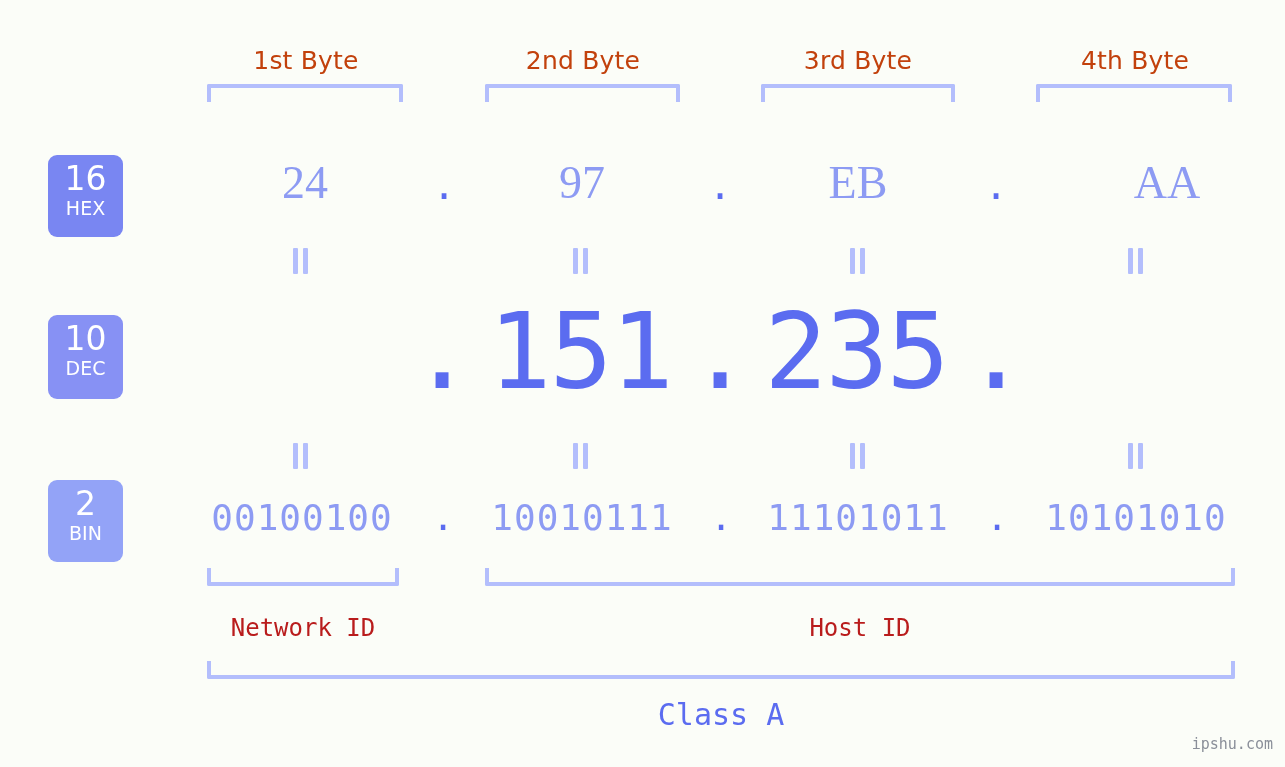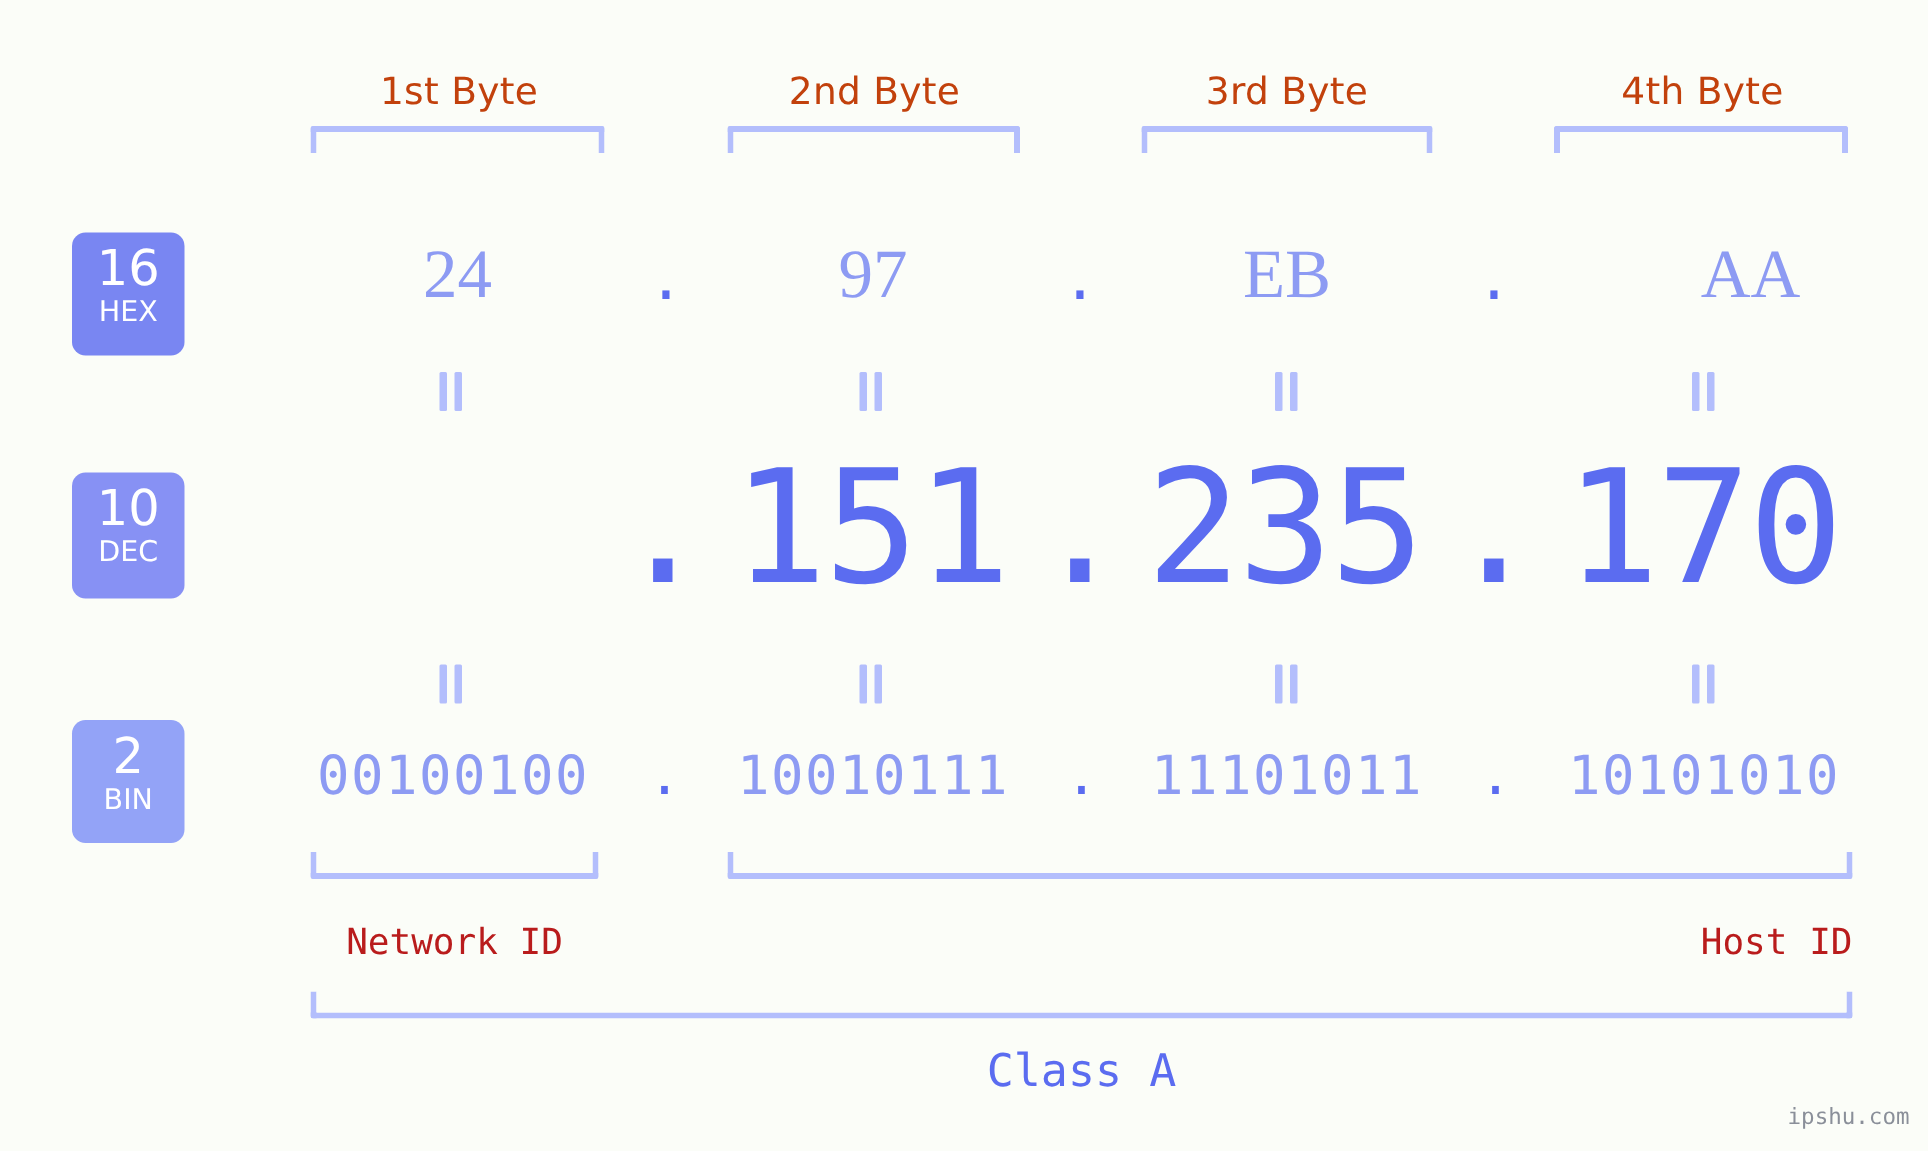--- a/index.html
+++ b/index.html
@@ -211,21 +211,20 @@
   <div class="eq" style="left:1127px;top:248px;">
       <span class="a"></span>
       <span class="b"></span>
     </div>
 
   <div class="val dec-val" style="left:396px;width:90px;">.</div>
   <div class="val dec-val" style="left:478px;width:204px;">151</div>
   <div class="val dec-val" style="left:674px;width:90px;">.</div>
   <div class="val dec-val" style="left:754px;width:204px;">235</div>
   <div class="val dec-val" style="left:950px;width:90px;">.</div>
-  <div class="val dec-val" style="left:1030px;width:210px;">170</div>
 
   <div class="eq" style="left:292px;top:443px;">
       <span class="a"></span>
       <span class="b"></span>
     </div>
   <div class="eq" style="left:572px;top:443px;">
       <span class="a"></span>
       <span class="b"></span>
     </div>
   <div class="eq" style="left:849px;top:443px;">
@@ -242,20 +241,20 @@
   <div class="val bin-val" style="left:482px;width:200px;">10010111</div>
   <div class="bin-dot" style="left:680px;width:82px;">.</div>
   <div class="val bin-val" style="left:758px;width:200px;">11101011</div>
   <div class="bin-dot" style="left:956px;width:82px;">.</div>
   <div class="val bin-val" style="left:1036px;width:200px;">10101010</div>
 
   <div class="bracket up" style="left:207px;top:568px;width:192px;"></div>
   <div class="bracket up" style="left:485px;top:568px;width:750px;"></div>
 
   <div class="idlabel" style="left:205px;top:614px;width:196px;">Network ID</div>
-  <div class="idlabel" style="left:485px;top:614px;width:750px;text-align:right;">Host ID</div>
+  <div class="idlabel" style="left:485px;top:614px;width:750px;">Host ID</div>
 
   <div class="bracket up" style="left:207px;top:661px;width:1028px;"></div>
   <div class="classlabel" style="left:207px;top:697px;width:1028px;">Class A</div>
 
   <div class="watermark">ipshu.com</div>
 
 </div>
 
 </body></html>

